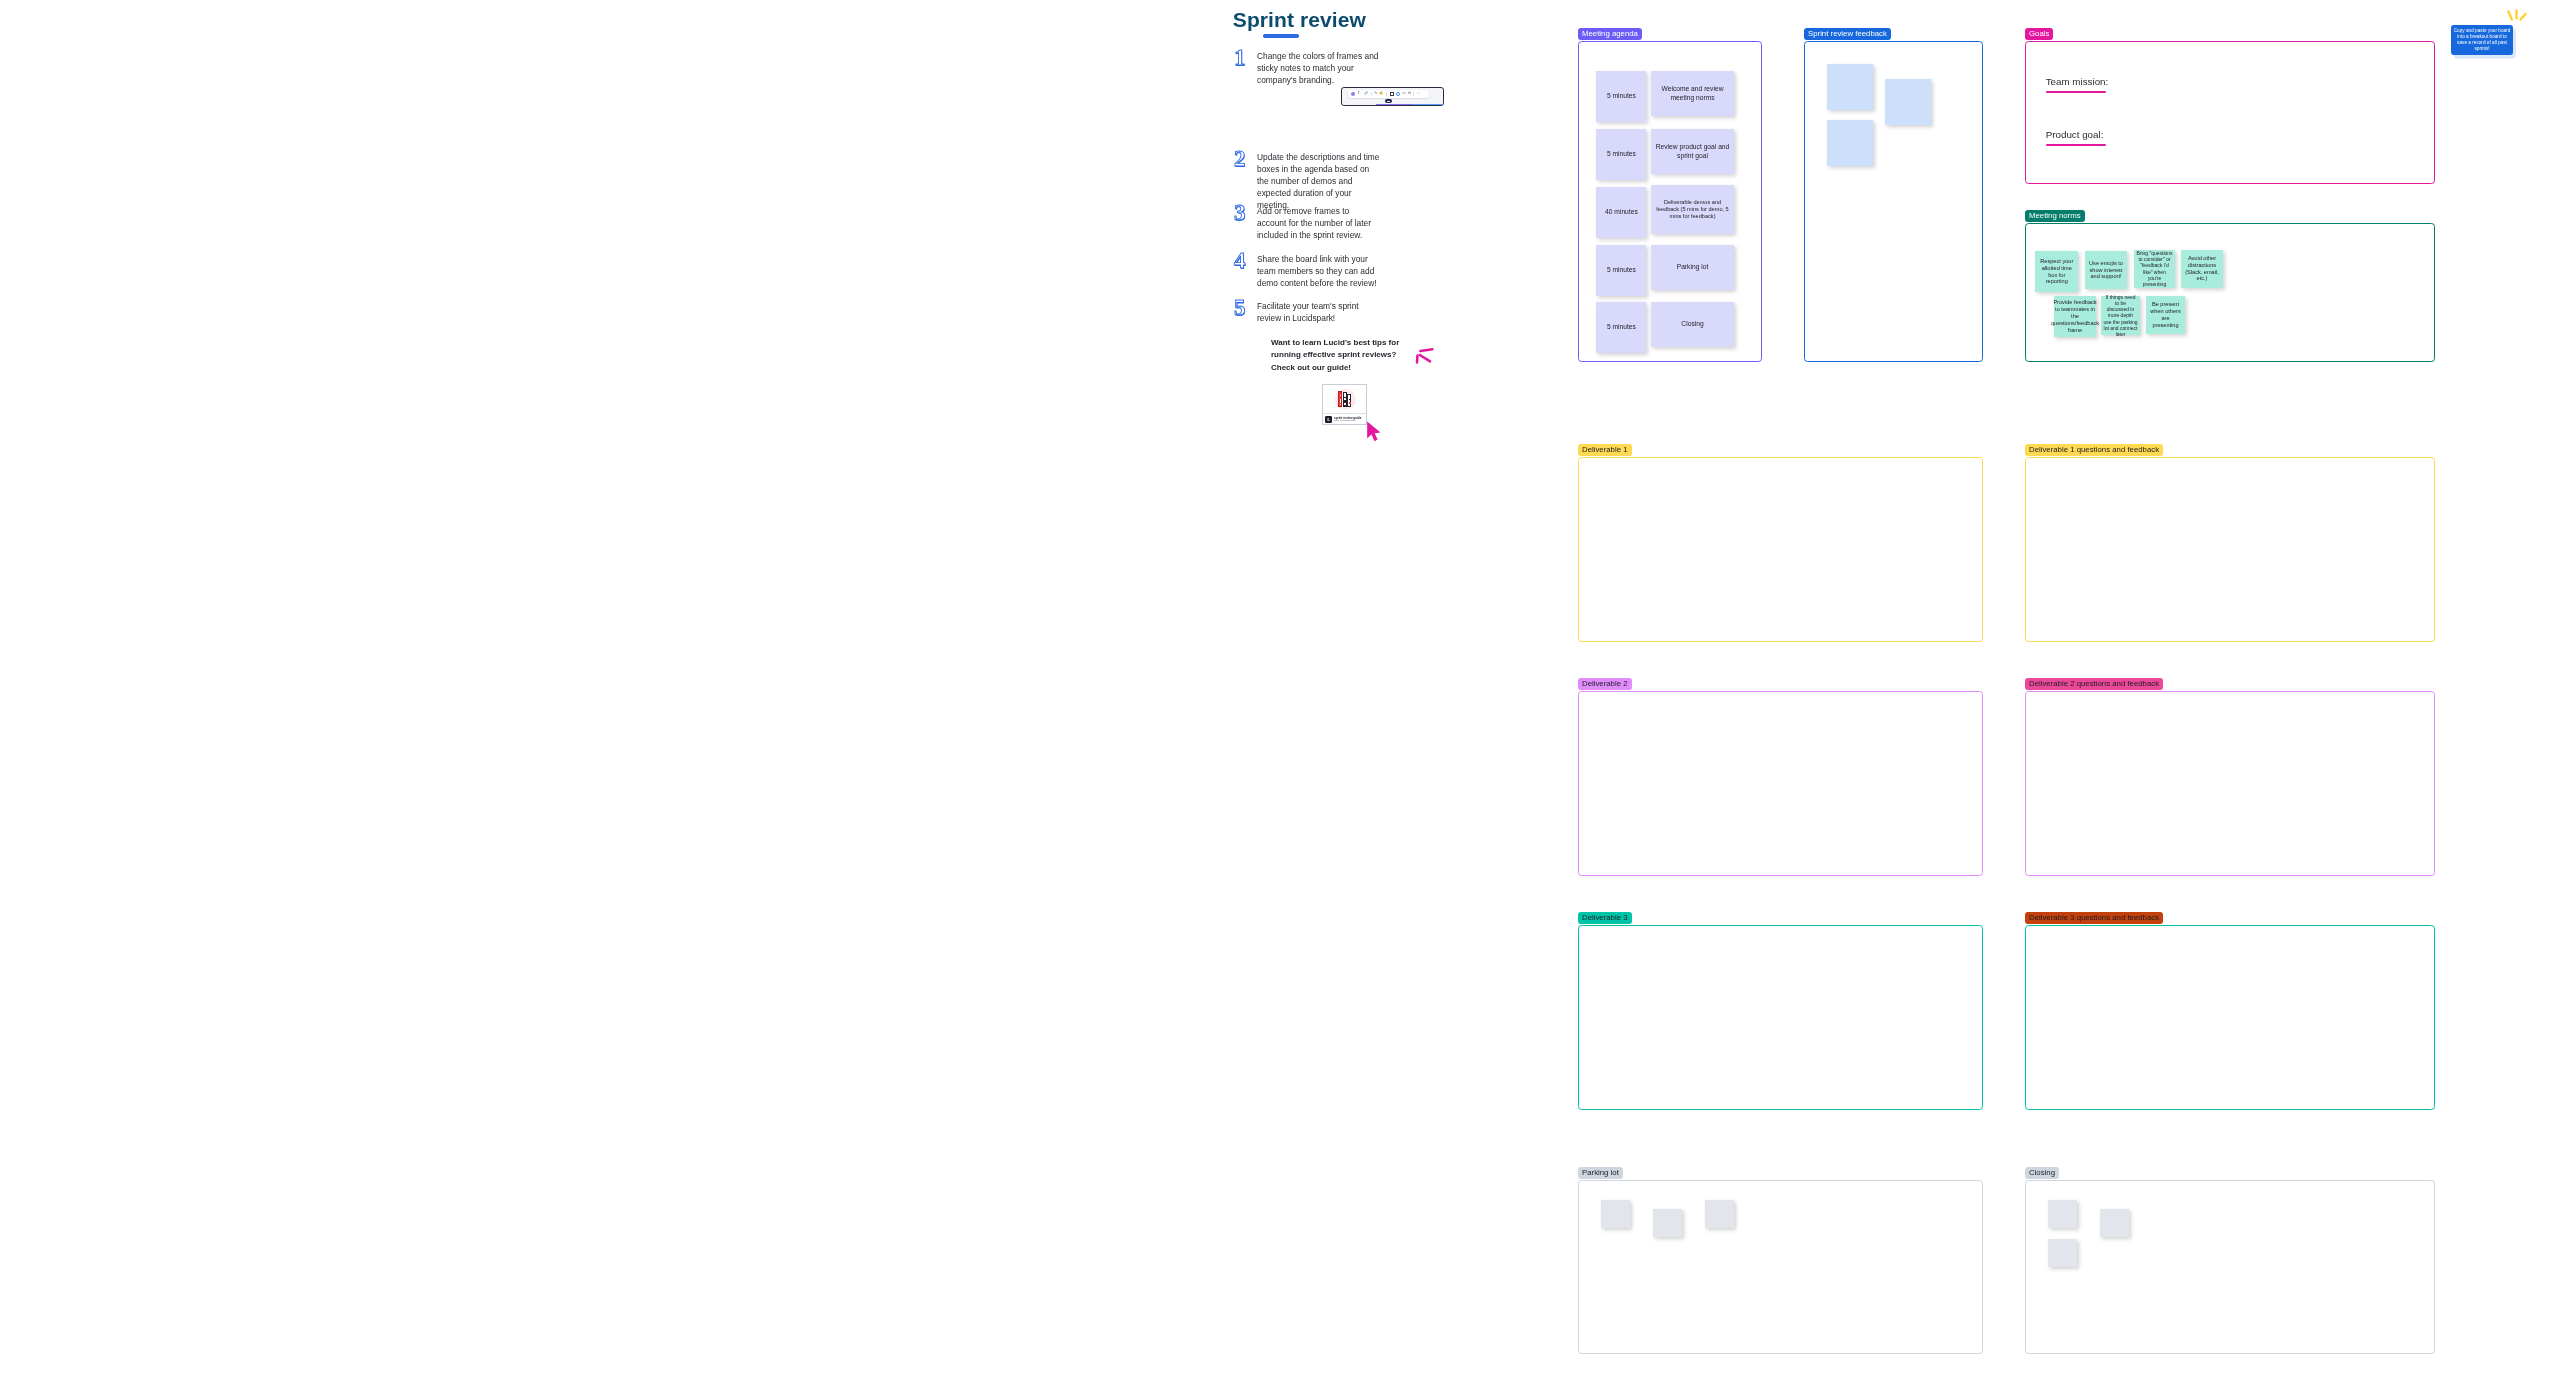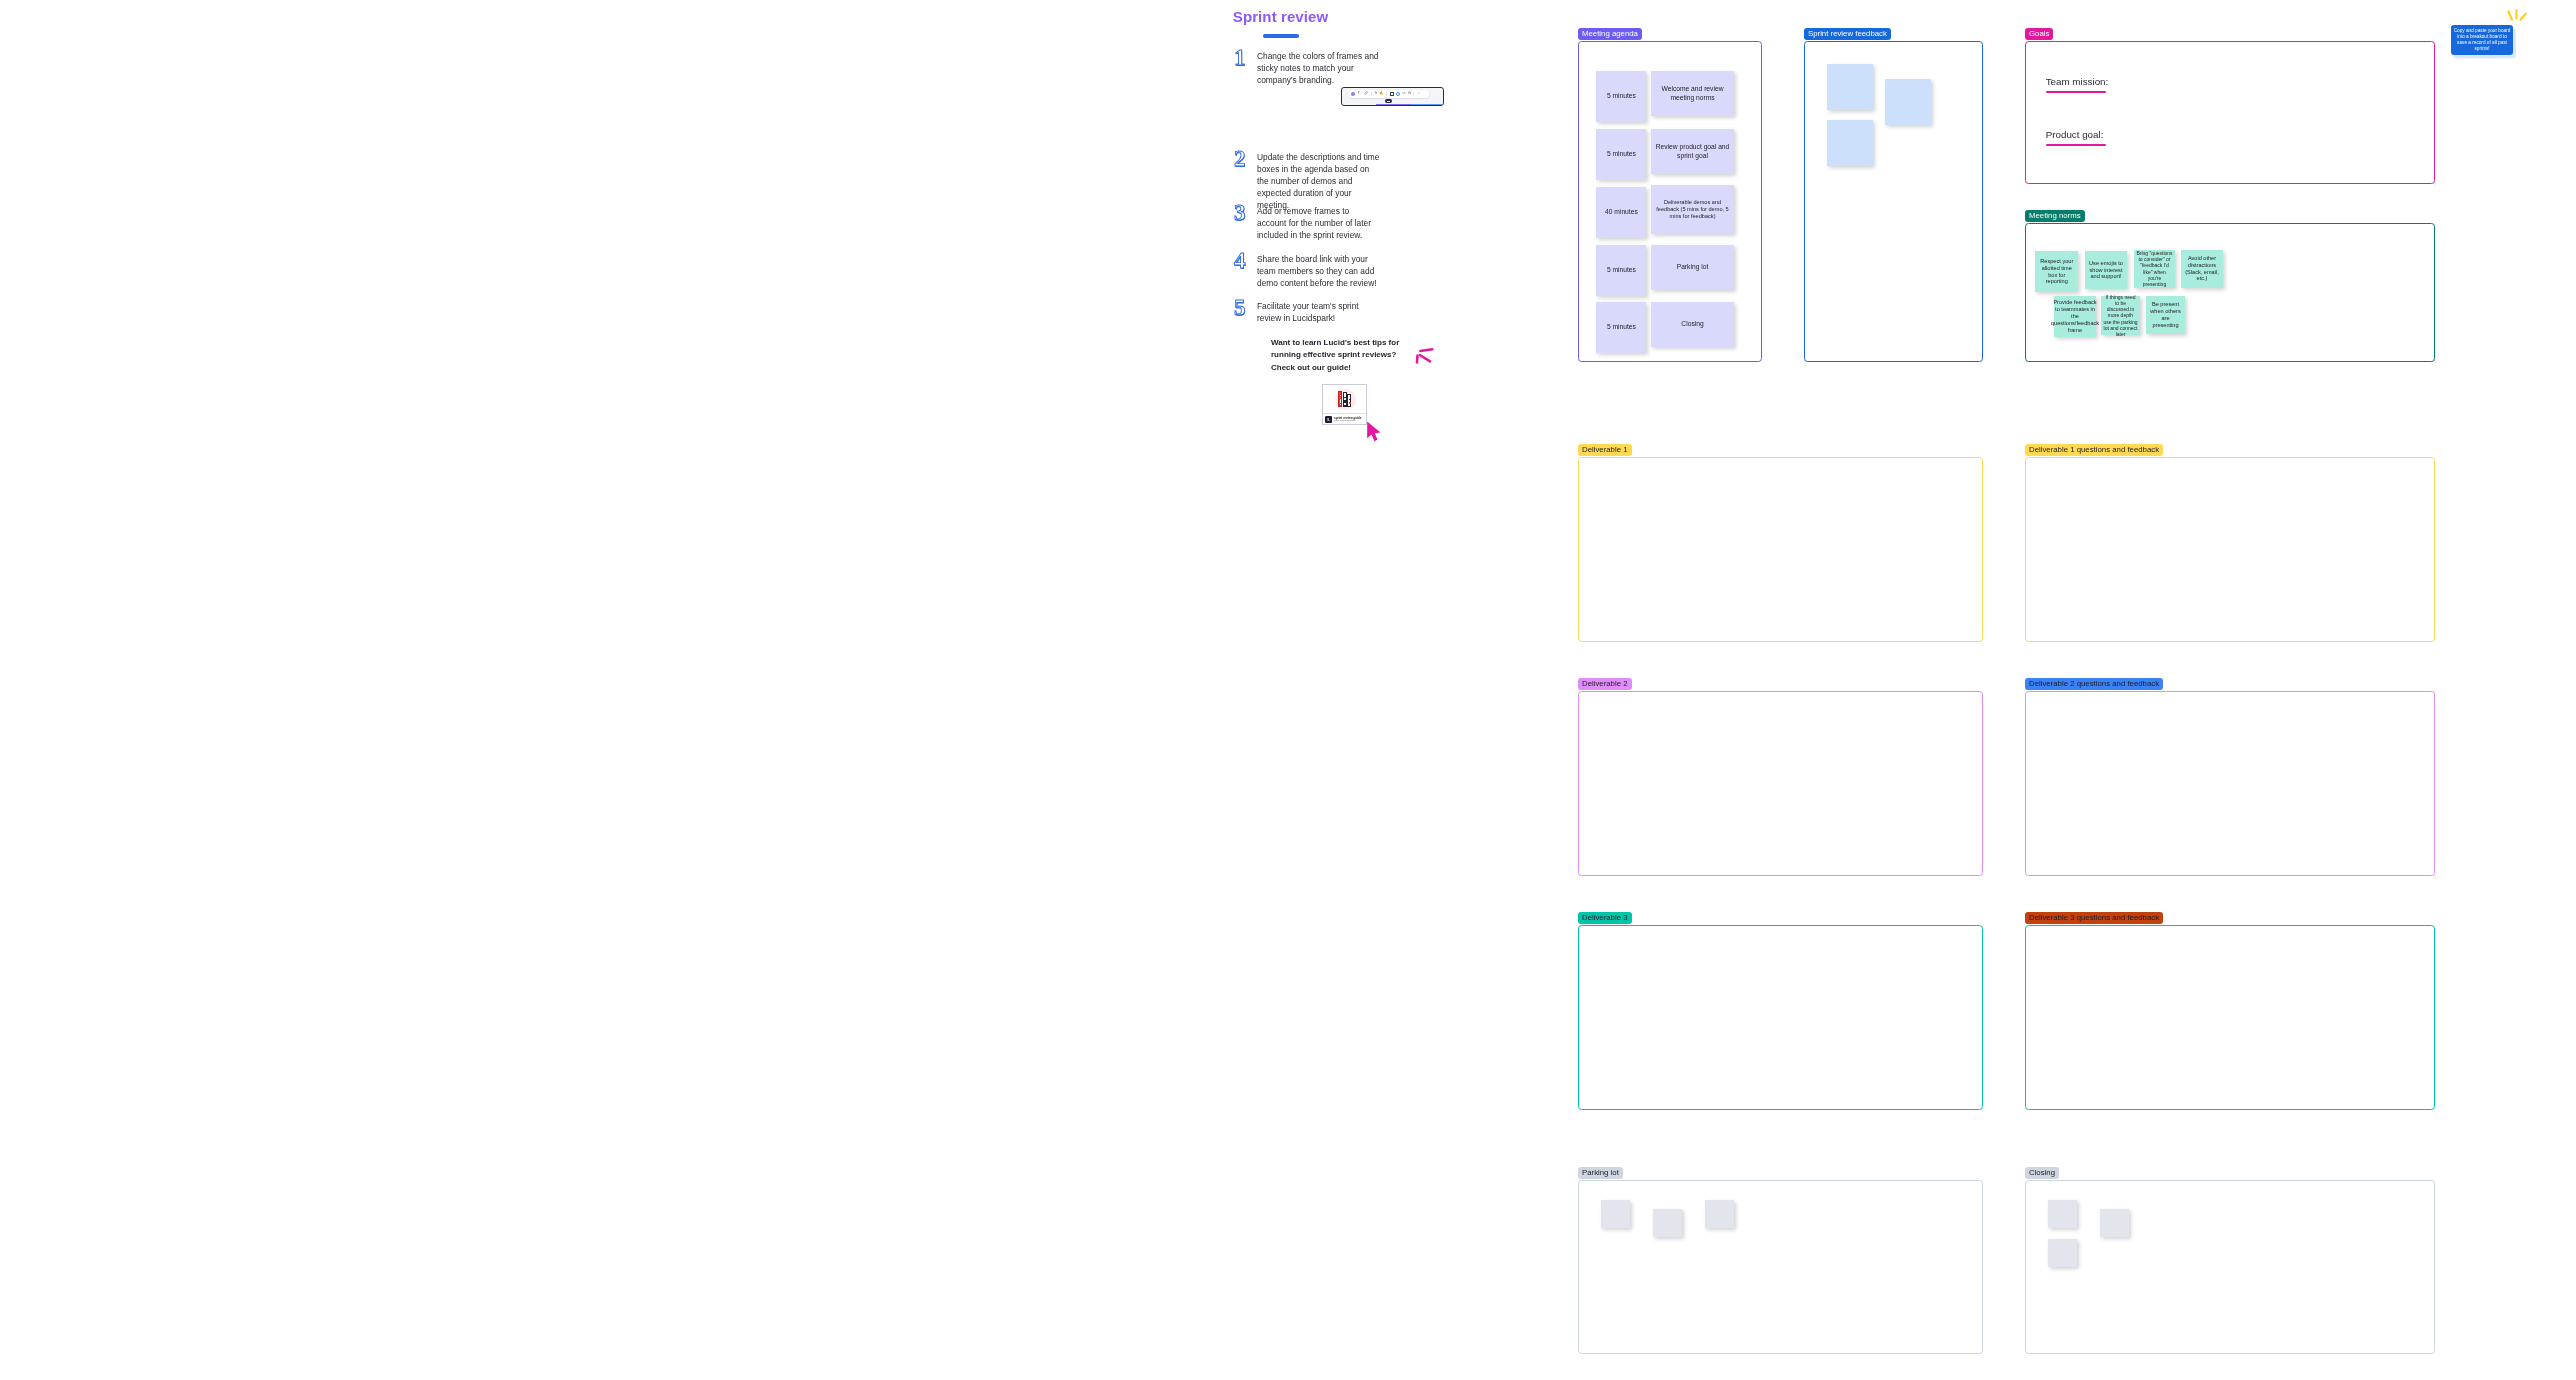--- a/index.html
+++ b/index.html
@@ -8,21 +8,21 @@
     background: #ffffff;
     font-family: "Liberation Sans", sans-serif;
     overflow: hidden;
   }
   #board { position: relative; width: 2576px; height: 1380px; }
 
   
   .panel { position: absolute; left: 1227px; top: 0; width: 324px; height: 474px; }
   .board-title {
     position: absolute; left: 5.8px; top: 8px;
-    font-size: 15px; font-weight: bold; color: #8b5cf6; letter-spacing: 0.1px;
+    font-size: 21px; font-weight: bold; color: #0c4a6e; letter-spacing: 0.1px;
   }
   .title-underline {
     position: absolute; left: 36px; top: 34px; width: 36px; height: 3.5px;
     background: #2d6ae3; border-radius: 1.7px;
   }
   .step { position: absolute; display: flex; align-items: flex-start; }
   .step-num {
     width: 23px; flex: 0 0 23px; text-align: left;
     font-size: 23px; font-weight: bold; line-height: 1;
     color: #ffffff;
@@ -360,21 +360,21 @@
     <div class="frame-label" style="background:#ffd951;color:#1d1d24;">Deliverable 1 questions and feedback</div>
     <div class="frame-body" style="border:1.4px solid #ffd951;"></div>
   </div>
 
   <div class="frame" style="left:1578px; top:691px; width:405px; height:185px;">
     <div class="frame-label" style="background:#e08cfa;color:#1d1d24;">Deliverable 2</div>
     <div class="frame-body" style="border:1.4px solid #e08cfa;"></div>
   </div>
 
   <div class="frame" style="left:2025px; top:691px; width:410px; height:185px;">
-    <div class="frame-label" style="background:#3b82f6;color:#1d1d24;">Deliverable 2 questions and feedback</div>
+    <div class="frame-label" style="background:#ec4899;color:#1d1d24;">Deliverable 2 questions and feedback</div>
     <div class="frame-body" style="border:1.4px solid #e08cfa;"></div>
   </div>
 
   <div class="frame" style="left:1578px; top:925px; width:405px; height:185px;">
     <div class="frame-label" style="background:#00c4a7;color:#1d1d24;">Deliverable 3</div>
     <div class="frame-body" style="border:1.6px solid #00c4a7;"></div>
   </div>
 
   <div class="frame" style="left:2025px; top:925px; width:410px; height:185px;">
     <div class="frame-label" style="background:#c2410c;color:#1d1d24;">Deliverable 3 questions and feedback</div>

